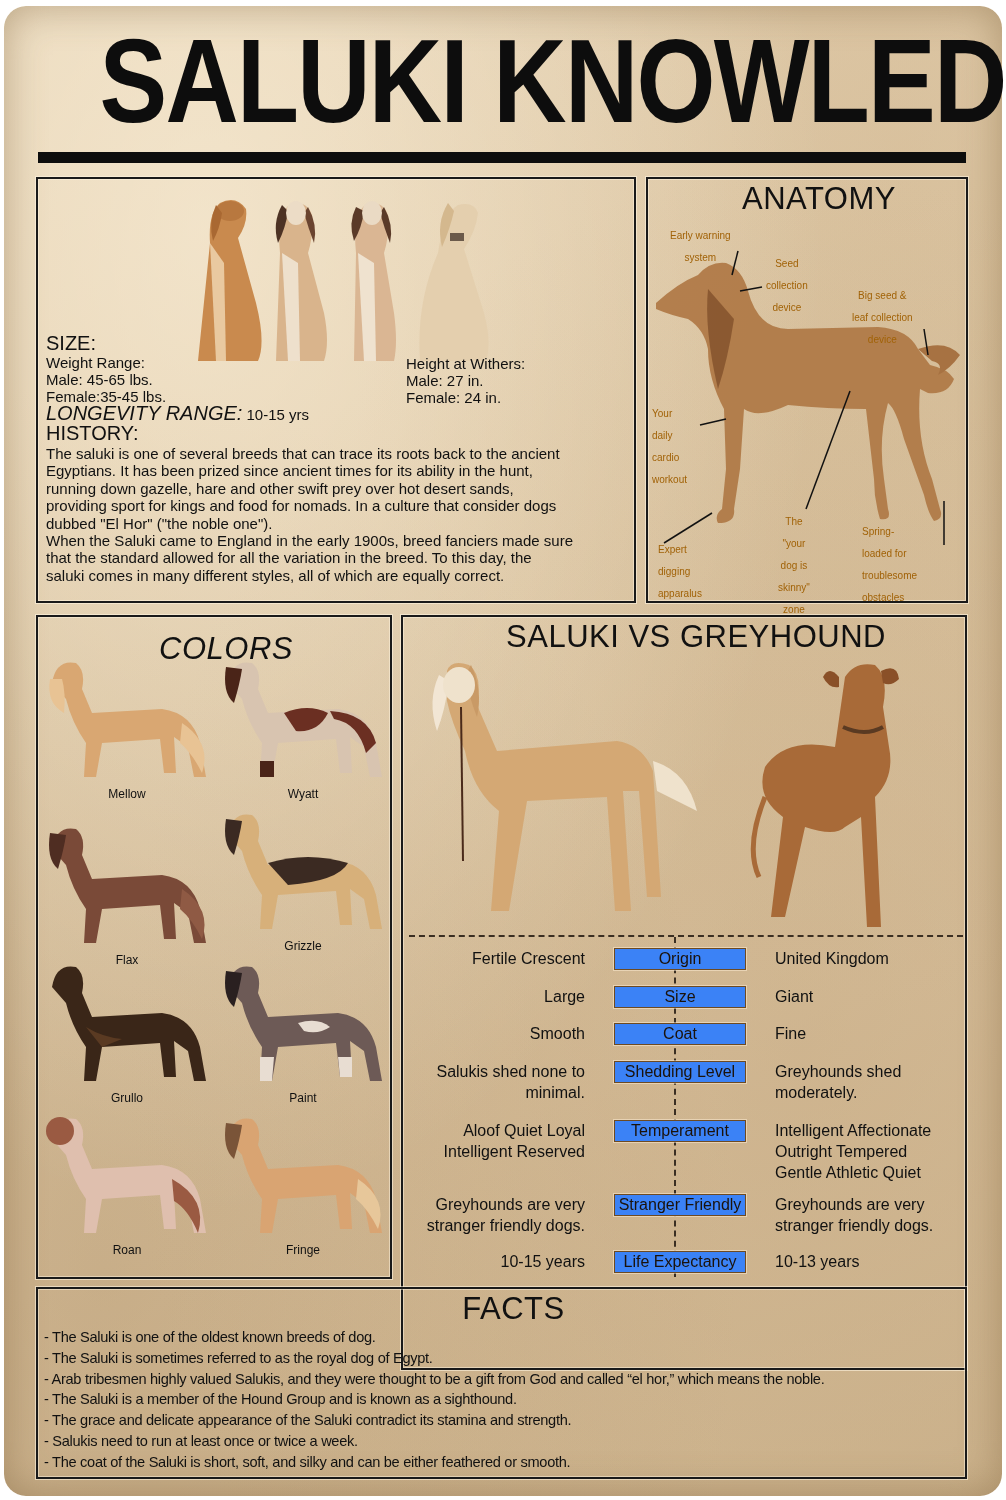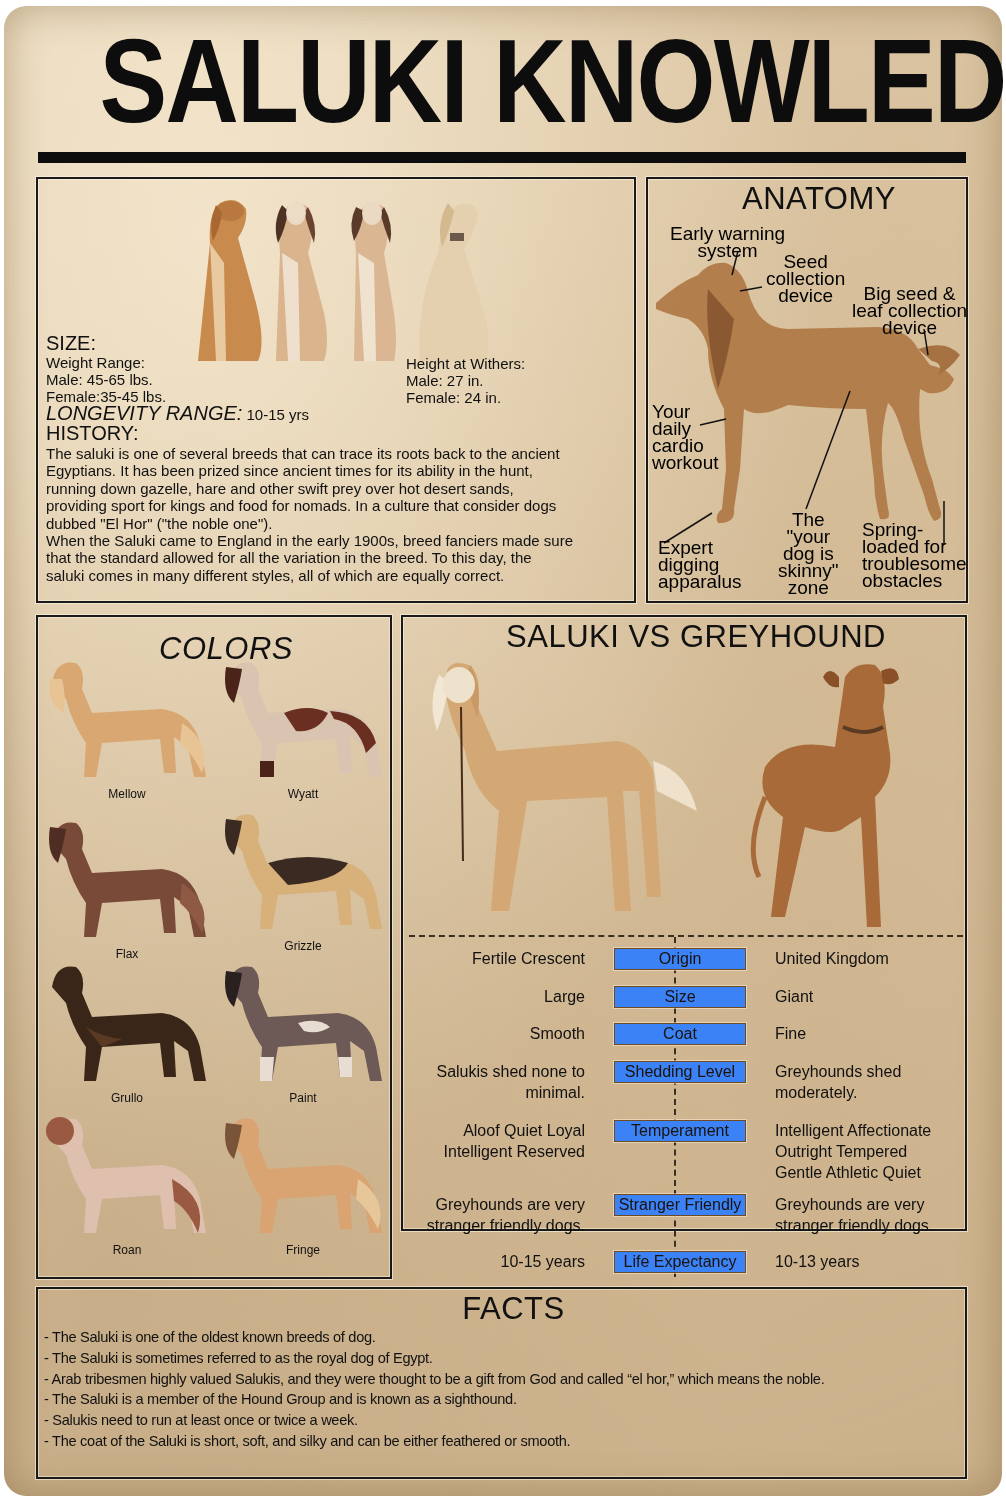--- a/index.html
+++ b/index.html
@@ -41,30 +41,30 @@
   
   #p-overview { left: 36px; top: 177px; width: 600px; height: 426px; }
   .dog-photo-row { position: absolute; left: 120px; top: 4px; width: 350px; height: 178px; }
   .ov-text { position: absolute; left: 8px; font-size: 15px; line-height: 17px; color: #111; }
   .ov-heading { font-size: 20px; line-height: 21px; font-weight: 400; }
   .ov-heading-inline { font-size: 20px; font-style: italic; }
   .history-body { position: absolute; left: 8px; top: 266px; width: 585px; font-size: 15px; line-height: 17.4px; }
 
   
   #p-anatomy { left: 646px; top: 177px; width: 322px; height: 426px; }
-  .anat-label { position: absolute; font-size: 19px; line-height: 17px; color: #000000; text-align: center; }
+  .anat-label { position: absolute; font-size: 10px; line-height: 22px; color: #a16207; text-align: center; }
   .anat-svg { position: absolute; left: 0; top: 0; }
 
   
   #p-colors { left: 36px; top: 615px; width: 356px; height: 664px; }
   .color-cell { position: absolute; width: 170px; height: 150px; }
   .color-name { position: absolute; left: 0; width: 100%; text-align: center; font-size: 12px; bottom: 2px; }
 
   
-  #p-vs { left: 401px; top: 615px; width: 566px; height: 616px; }
+  #p-vs { left: 401px; top: 615px; width: 566px; height: 755px; }
   .vs-divider { position: absolute; left: 6px; top: 318px; width: 554px; border-top: 2px dashed #3a2e22; }
   .vs-center-line { position: absolute; left: 271px; top: 320px; height: 340px; border-left: 2px dashed #3a2e22; }
   .vs-row { position: absolute; left: 0; width: 566px; font-size: 16px; line-height: 21px; }
   .vs-left { position: absolute; right: 384px; text-align: right; white-space: nowrap; }
   .vs-badge {
     position: absolute; left: 211px; width: 132px; height: 22px; background: #3b82f6;
     border: 1px solid #6d4a22; text-align: center; font-size: 16px; line-height: 20px; color: #1b120a;
     box-shadow: 0 0 0 1px rgba(255,240,215,0.5);
   }
   .vs-right { position: absolute; left: 372px; text-align: left; white-space: nowrap; }
@@ -208,21 +208,21 @@
     <svg width="170" height="130" viewBox="0 0 170 130">
       <path d="M10 30 Q14 6 34 10 Q44 18 40 36 L50 60 L120 56 Q150 60 158 90 L164 124 L152 124 L146 94 L132 84 L134 120 L122 120 L118 86 L60 90 L54 124 L42 124 L44 90 Q30 70 24 46 Z" fill="#d8c4b0"></path>
       <path d="M8 14 Q4 40 16 50 Q22 30 24 16 Z" fill="#4a2418"></path>
       <path d="M66 60 Q90 50 110 60 Q100 80 78 78 Z" fill="#6b2f22"></path>
       <path d="M112 58 Q150 60 158 90 L148 100 Q140 70 116 66 Z" fill="#6b2f22"></path>
       <rect x="42" y="108" width="14" height="16" fill="#4a2418"></rect>
     </svg>
     <div class="color-name">Wyatt</div>
   </div>
 
-  <div class="color-cell" style="left:4px; top:196px;">
+  <div class="color-cell" style="left:4px; top:202px;">
     <svg width="170" height="130" viewBox="0 0 170 130">
       <path d="M10 30 Q14 6 34 10 Q44 18 40 36 L50 60 L120 56 Q150 60 158 90 L164 124 L152 124 L146 94 L132 84 L134 120 L122 120 L118 86 L60 90 L54 124 L42 124 L44 90 Q30 70 24 46 Z" fill="#7a4a38"></path>
       <path d="M8 14 Q4 40 16 50 Q22 30 24 16 Z" fill="#4f2d22"></path>
       <path d="M140 70 Q170 90 160 120 Q150 100 138 90 Z" fill="#8f5a44"></path>
     </svg>
     <div class="color-name">Flax</div>
   </div>
 
   <div class="color-cell" style="left:180px; top:188px;">
     <svg width="170" height="130" viewBox="0 0 170 130">
@@ -372,16 +372,17 @@
   </div>
 </section>
 
 <section class="panel" id="p-facts">
   <div class="panel-heading" style="margin-top:2px;">FACTS</div>
   <ul class="facts-list">
     <li>The Saluki is one of the oldest known breeds of dog.</li>
     <li>The Saluki is sometimes referred to as the royal dog of Egypt.</li>
     <li>Arab tribesmen highly valued Salukis, and they were thought to be a gift from God and called “el hor,” which means the noble.</li>
     <li>The Saluki is a member of the Hound Group and is known as a sighthound.</li>
+    <li>The grace and delicate appearance of the Saluki contradict its stamina and strength.</li>
     <li>Salukis need to run at least once or twice a week.</li>
     <li>The coat of the Saluki is short, soft, and silky and can be either feathered or smooth.</li>
   </ul>
 </section>
 
 </body></html>

